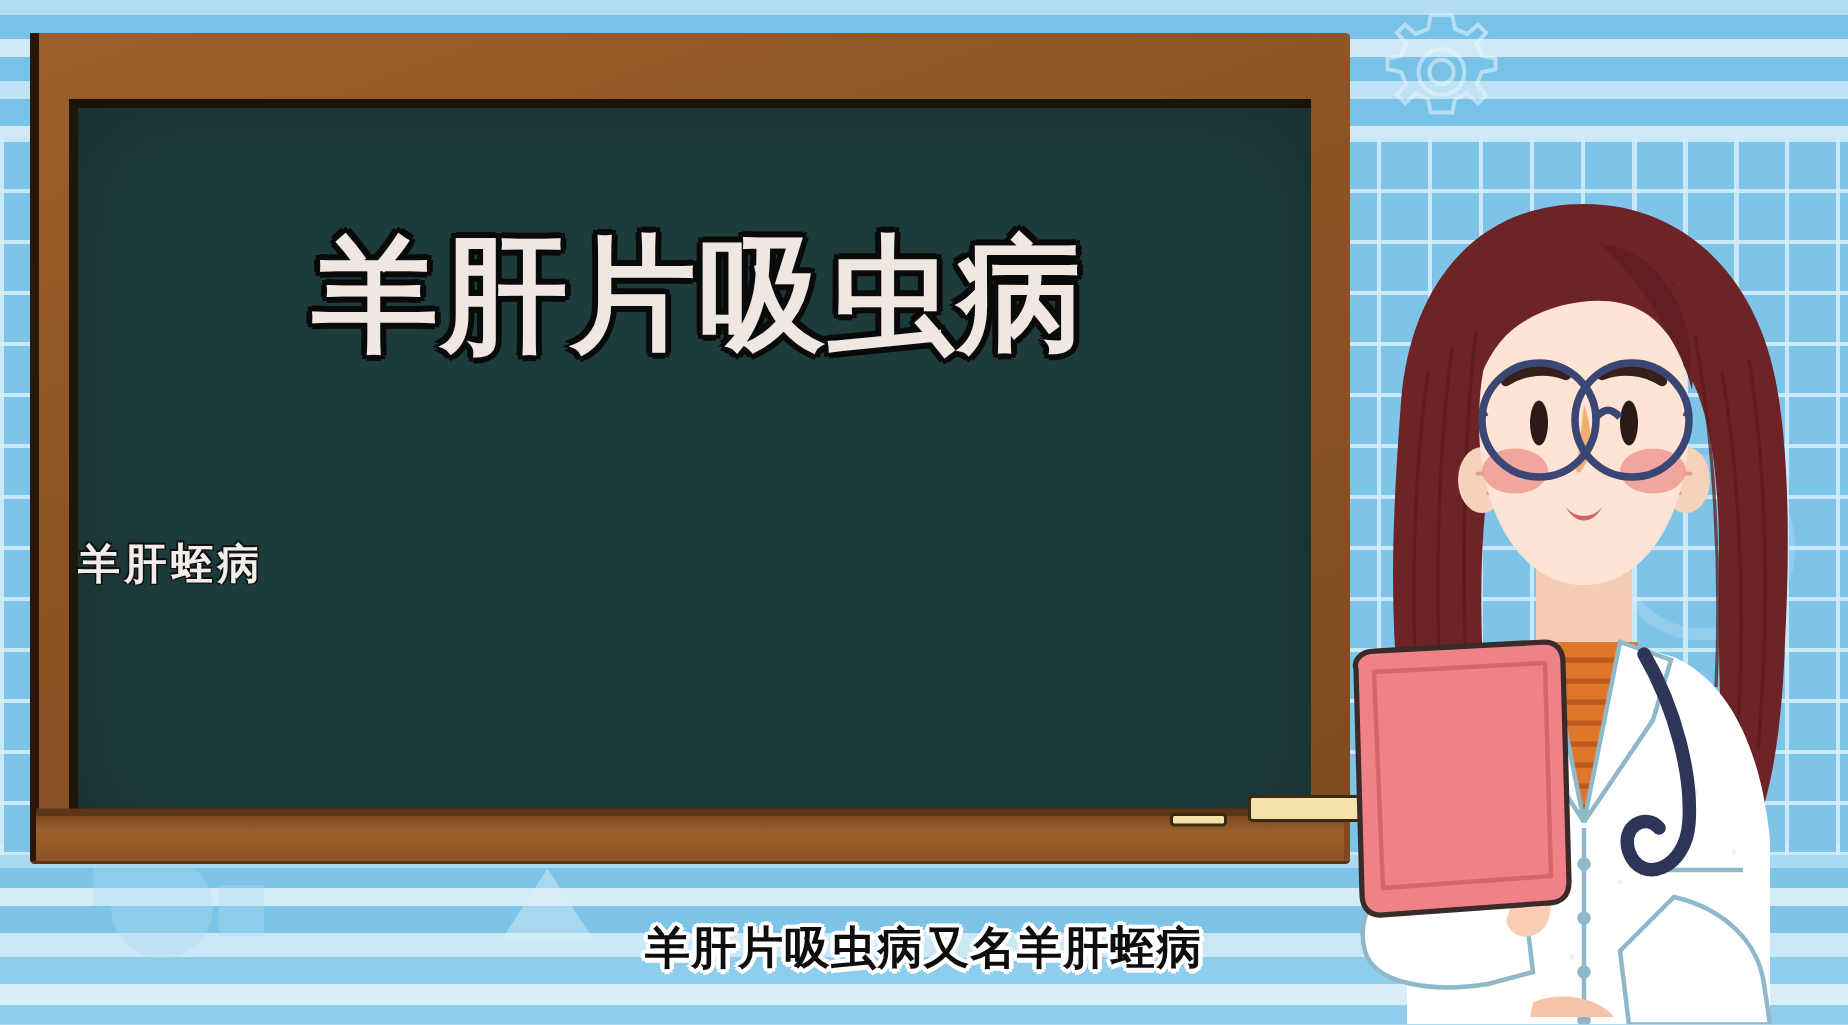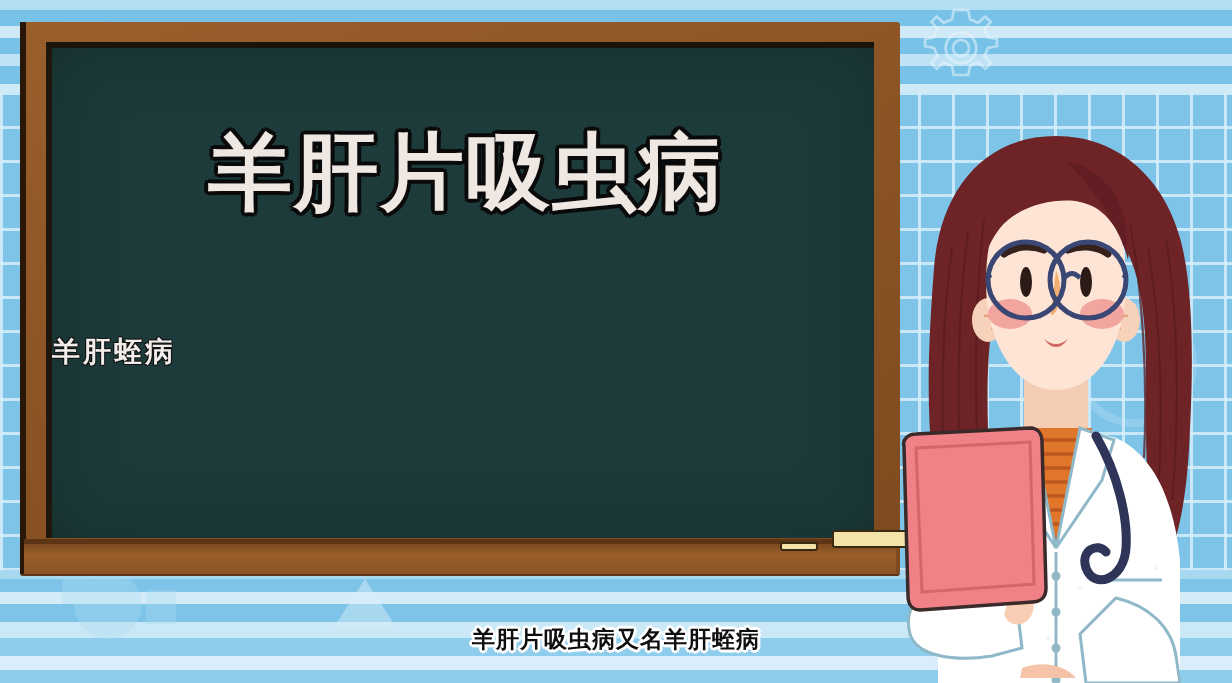--- a/index.html
+++ b/index.html
@@ -70,21 +70,21 @@
     position:absolute; inset:0;
     background:linear-gradient(160deg,#9a5f2b 0%,#8b5425 45%,#7d4a1f 100%);
     border-radius:3px;
     box-shadow:0 2px 0 #5d3514;
   }
   .board-frame-left-edge{
     position:absolute; left:0; top:0; width:6px; height:552px;
     background:#2a1708;
   }
   .board-surface{
-    position:absolute; left:26px; top:20px; width:828px; height:496px;
+    position:absolute; left:26px; top:44px; width:828px; height:496px;
     background:#1d3b3b;
     border-top:6px solid #1a1309;
     border-left:6px solid #20170c;
     box-shadow:inset 0 0 70px rgba(0,0,0,.22);
   }
   .board-surface::after{ 
     content:""; position:absolute; inset:0; pointer-events:none;
     background:
       radial-gradient(closed-circle at 20% 30%, rgba(255,255,255,.03), transparent 40%),
       radial-gradient(ellipse at 70% 70%, rgba(255,255,255,.025), transparent 55%),
@@ -120,25 +120,24 @@
     color:#f2ecea; line-height:1;
     text-shadow:-1px -1px 0 #111,1px -1px 0 #111,-1px 1px 0 #111,1px 1px 0 #111;
   }
 
   
   .doctor{ position:absolute; left:880px; top:128px; width:352px; height:555px; }
 
   
   .caption{
     position:absolute; left:0; top:612px; width:1232px; text-align:center;
-    font-size:23px; font-weight:bold; letter-spacing:1px; color:#0e0e0e;
+    font-size:30px; font-weight:bold; letter-spacing:1px; color:#0e0e0e;
     text-shadow:
       -2px -2px 0 #fff, 2px -2px 0 #fff, -2px 2px 0 #fff, 2px 2px 0 #fff,
       0 -3px 0 #fff, 0 3px 0 #fff, -3px 0 0 #fff, 3px 0 0 #fff;
-    margin-top: 12px;
   }
 </style>
 </head>
 <body>
 
 <div id="stage">
 
   <div class="bg-base"></div>
   <div class="bg-stripes-top"></div>
   <div class="bg-grid"></div>

